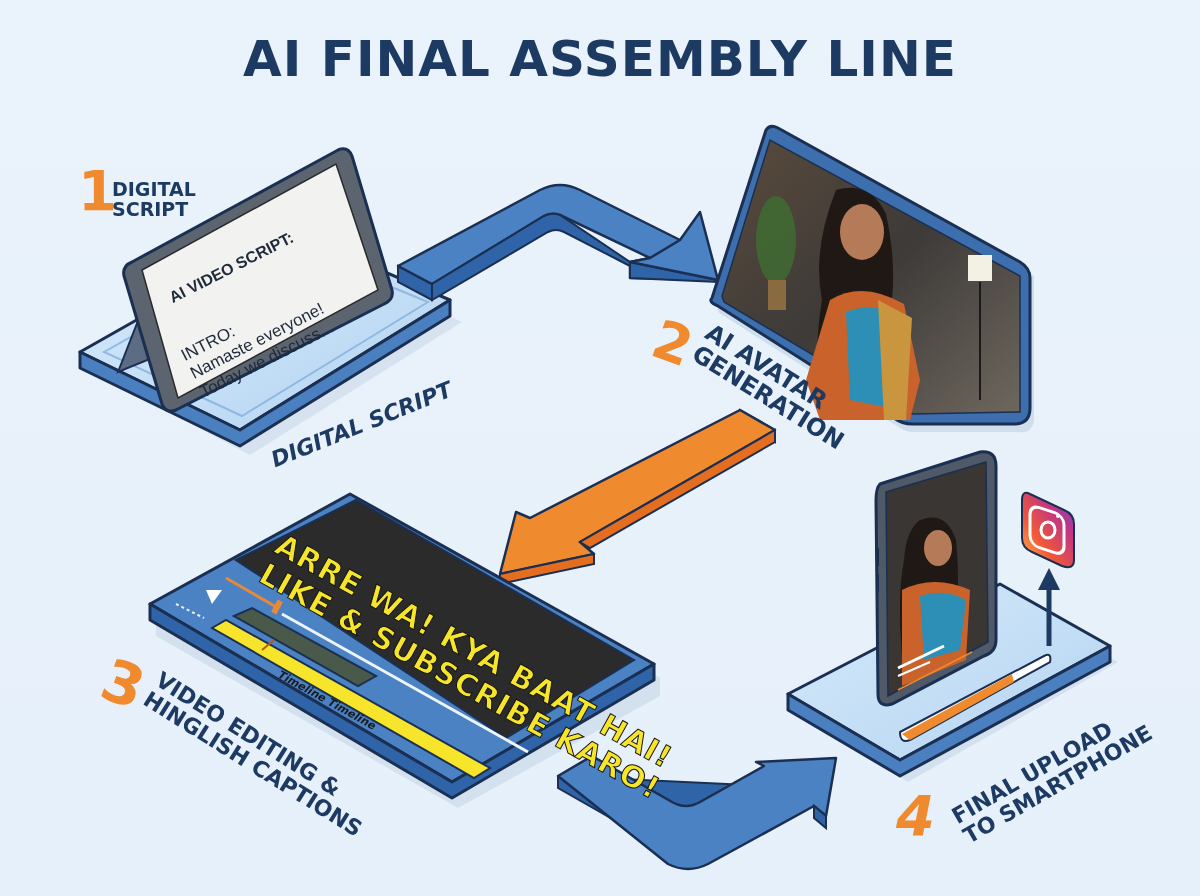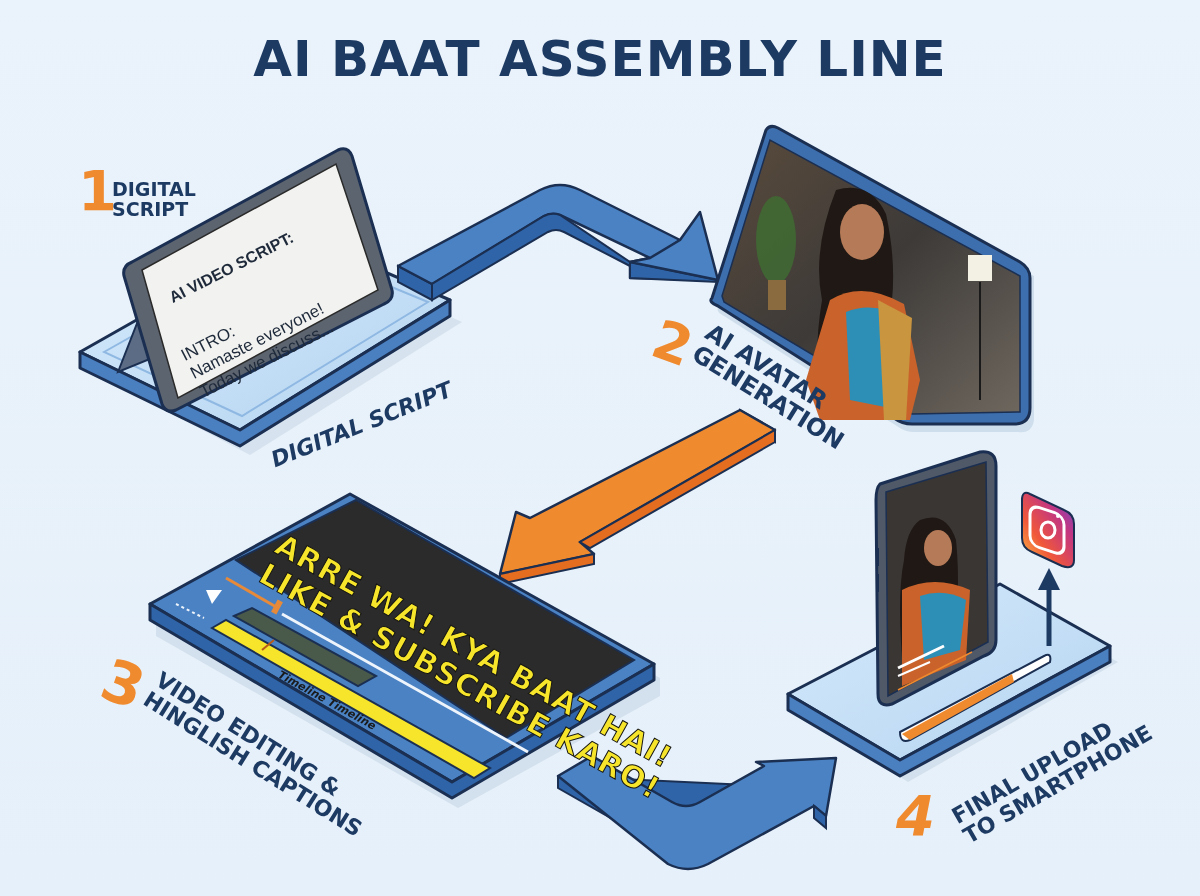--- a/index.html
+++ b/index.html
@@ -32,21 +32,21 @@
     -webkit-text-stroke:1px #111; letter-spacing:1px;
   }
   .timeline-text {
     position:absolute; font-family:"DejaVu Sans", sans-serif; font-weight:bold; font-style:italic;
     color:#1a1a1a; font-size:11px; white-space:pre;
   }
 </style>
 </head>
 <body>
 
-<div class="title">AI BAAT ASSEMBLY LINE</div>
+<div class="title">AI FINAL ASSEMBLY LINE</div>
 
 <svg width="1200" height="896" viewBox="0 0 1200 896">
   <defs>
     <linearGradient id="igGrad" x1="0" y1="1" x2="1" y2="0">
       <stop offset="0" stop-color="#fdc344"></stop>
       <stop offset="0.35" stop-color="#f0573a"></stop>
       <stop offset="0.7" stop-color="#c13584"></stop>
       <stop offset="1" stop-color="#5b51d8"></stop>
     </linearGradient>
     <linearGradient id="roomGrad" x1="0" y1="0" x2="1" y2="1">

